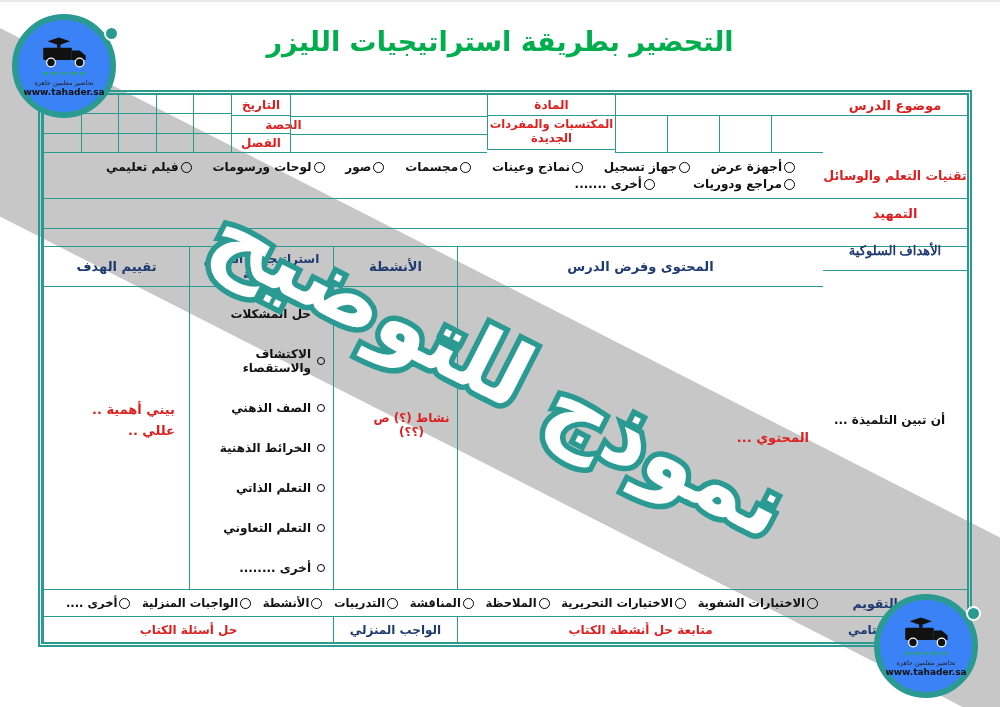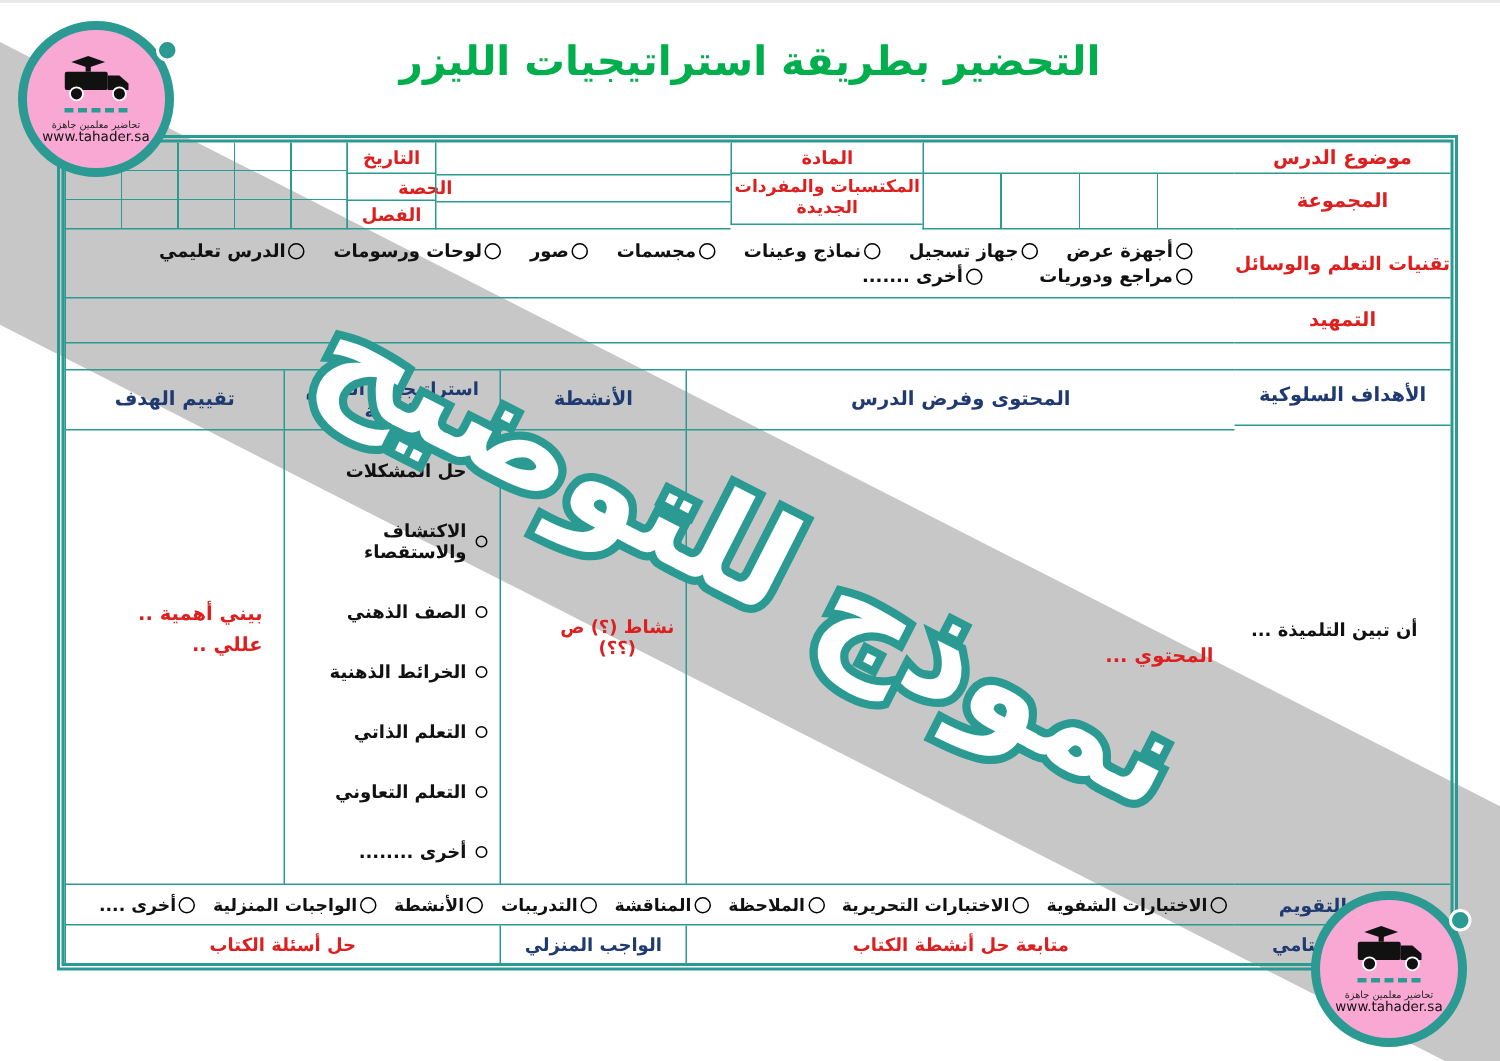--- a/index.html
+++ b/index.html
@@ -45,27 +45,27 @@
   .chk-item{display:flex;direction:rtl;align-items:center;gap:2px;white-space:nowrap;}
   .circle{display:inline-block;width:11px;height:11px;border:1.6px solid #000;border-radius:50%;flex:0 0 auto;}
   .bullet{display:inline-block;width:8px;height:8px;border:1.3px solid #000;border-radius:50%;flex:0 0 auto;}
 
   .strat-col{display:flex;flex-direction:column;justify-content:space-between;
       padding:20px 8px 14px 4px;}
   .strat-item{display:flex;direction:rtl;align-items:center;gap:6px;}
 
   
   .logo{position:absolute;width:104px;height:104px;z-index:4;}
-  .logo-ring{position:absolute;inset:0;border-radius:50%;background:#f9a8d4;border:6px solid var(--teal);
+  .logo-ring{position:absolute;inset:0;border-radius:50%;background:#3b82f6;border:6px solid var(--teal);
       display:flex;flex-direction:column;align-items:center;justify-content:flex-start;padding-top:16px;}
   .logo-dot{position:absolute;width:15px;height:15px;background:var(--teal);border-radius:50%;
       top:12px;right:-3px;border:2px solid #fff;}
   .logo-dashes{width:42px;border-top:3px dashed var(--teal);margin-top:2px;}
   .logo-tagline{font-size:6.5px;color:#222;margin-top:4px;direction:rtl;white-space:nowrap;}
-  .logo-url{font-size:9px;font-weight:normal;color:#111;white-space:nowrap;}
+  .logo-url{font-size:9px;font-weight:bold;color:#111;white-space:nowrap;}
 </style>
 </head>
 <body>
 
 <div id="page">
 
   <div class="wm-band"></div>
 
   <div class="title">التحضير بطريقة استراتيجيات الليزر</div>
 
@@ -74,21 +74,20 @@
     <div class="cell mini-grid" style="left:0;top:0;width:188px;height:58px;"></div>
     <div class="cell c red b f12" style="left:188px;top:0;width:59px;height:21px;text-align:center;">التاريخ</div>
     <div class="cell c red b f12" style="left:188px;top:21px;width:59px;height:18px;padding-left:45px;">الحصة</div>
     <div class="cell c red b f12" style="left:188px;top:39px;width:59px;height:19px;">الفصل</div>
     <div class="cell hlines" style="left:247px;top:0;width:197px;height:58px;"></div>
     <div class="cell c red b f12" style="left:444px;top:0;width:128px;height:21px;">المادة</div>
     <div class="cell c red b" style="left:444px;top:18px;width:128px;height:37px;font-size:11.5px;line-height:1.25;">المكتسبات والمفردات الجديدة</div>
     <div class="cell" style="left:572px;top:0;width:208px;height:21px;"></div>
     <div class="cell small-cells" style="left:572px;top:21px;width:208px;height:37px;"></div>
     <div class="cell no-l c red b f13" style="left:780px;top:0;width:144px;height:21px;">موضوع الدرس</div>
-    <div class="cell no-l c red b f13" style="left:780px;top:21px;width:144px;height:37px;">المجموعة</div>
 
     <div class="cell" style="left:0;top:58px;width:780px;height:46px;display:flex;flex-direction:column;justify-content:center;gap:3px;">
       <div class="chk-line blk b f12" style="justify-content:space-between;padding:0 28px 0 62px;">
 
       <div class="chk-item">
             <span class="circle"></span>
             <span>أجهزة عرض</span>
           </div>
           <div class="chk-item">
             <span class="circle"></span>
@@ -105,21 +104,21 @@
           <div class="chk-item">
             <span class="circle"></span>
             <span>صور</span>
           </div>
           <div class="chk-item">
             <span class="circle"></span>
             <span>لوحات ورسومات</span>
           </div>
           <div class="chk-item">
             <span class="circle"></span>
-            <span>الدرس تعليمي</span>
+            <span>فيلم تعليمي</span>
           </div>
         </div>
       <div class="chk-line blk b f12" style="padding-right:28px;gap:38px;">
 
       <div class="chk-item">
             <span class="circle"></span>
             <span>مراجع ودوريات</span>
           </div>
           <div class="chk-item">
             <span class="circle"></span>
@@ -131,21 +130,21 @@
 
     <div class="cell" style="left:0;top:104px;width:780px;height:30px;"></div>
     <div class="cell no-l c red b f13" style="left:780px;top:104px;width:144px;height:30px;">التمهيد</div>
     <div class="cell" style="left:0;top:134px;width:780px;height:18px;"></div>
     <div class="cell no-l" style="left:780px;top:134px;width:144px;height:18px;"></div>
 
     <div class="cell c blue b f13" style="left:0;top:152px;width:146px;height:40px;">تقييم الهدف</div>
     <div class="cell c blue b f12" style="left:146px;top:152px;width:144px;height:40px;line-height:1.25;">استراتيجيات التعليم البديلة</div>
     <div class="cell c blue b f13" style="left:290px;top:152px;width:124px;height:40px;">الأنشطة</div>
     <div class="cell c blue b f13" style="left:414px;top:152px;width:366px;height:40px;">المحتوى وفرض الدرس</div>
-    <div class="cell no-l c blue b f13" style="left:780px;top:149px;width:144px;height:40px;">الأهداف السلوكية</div>
+    <div class="cell no-l c blue b f13" style="left:780px;top:136px;width:144px;height:40px;font-family:Liberation Serif, serif;">الأهداف السلوكية</div>
 
     <div class="cell" style="left:0;top:192px;width:146px;height:303px;">
       <div class="red b f13" style="margin-top:113px;text-align:right;padding-right:14px;line-height:1.6;">
         <div>بيني أهمية ..</div>
         <div>عللي ..</div>
       </div>
     </div>
     <div class="cell strat-col" style="left:146px;top:192px;width:144px;height:303px;">
 
     <div class="strat-item blk b f12">

